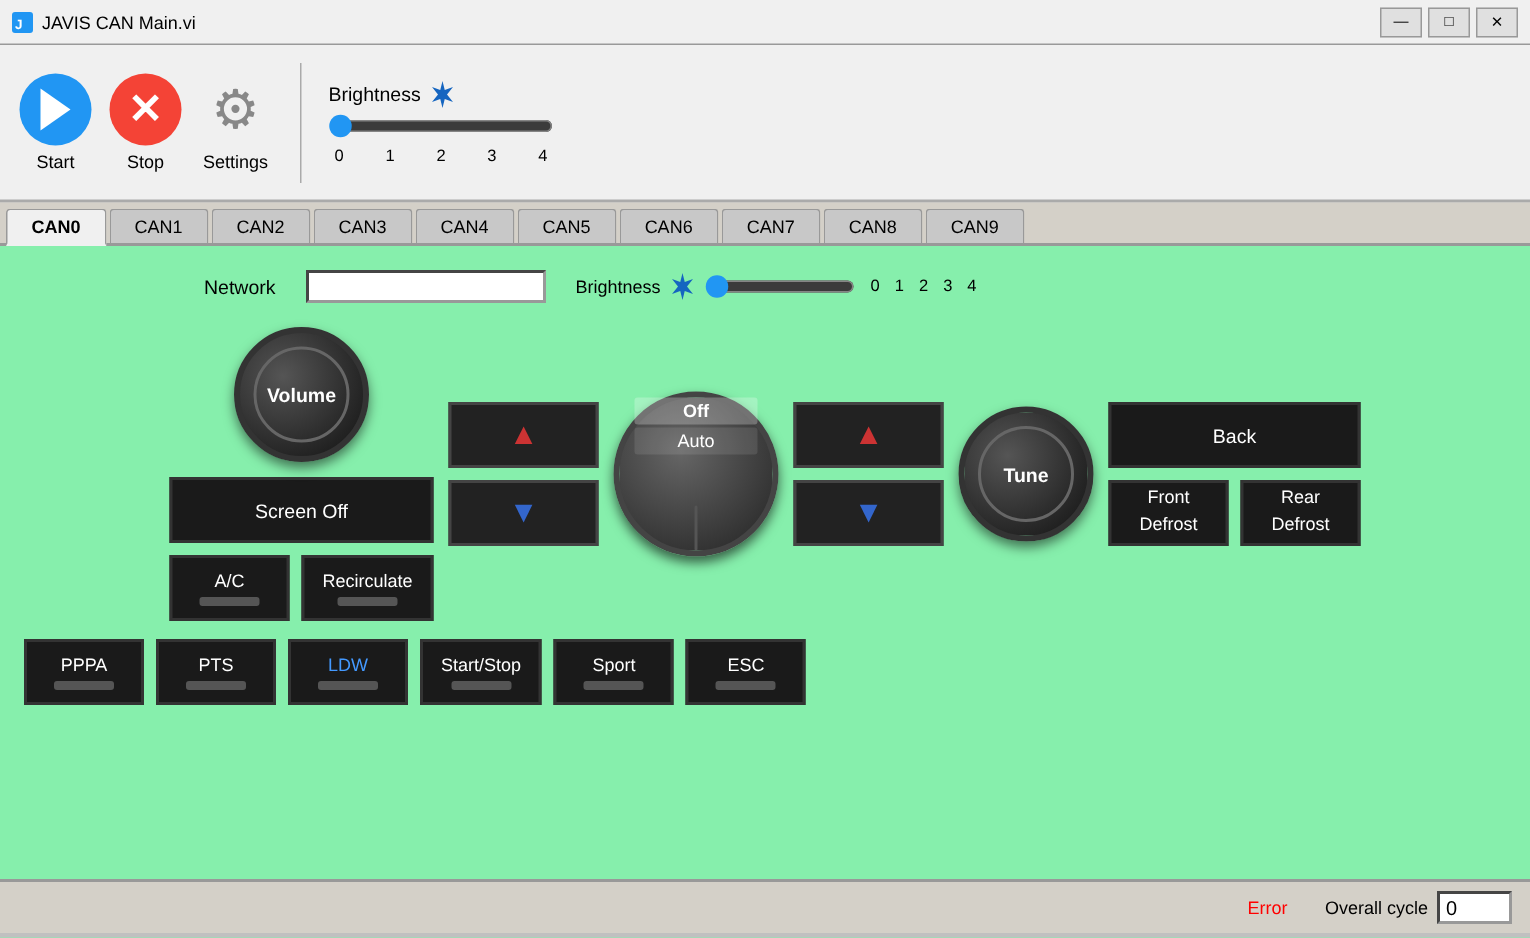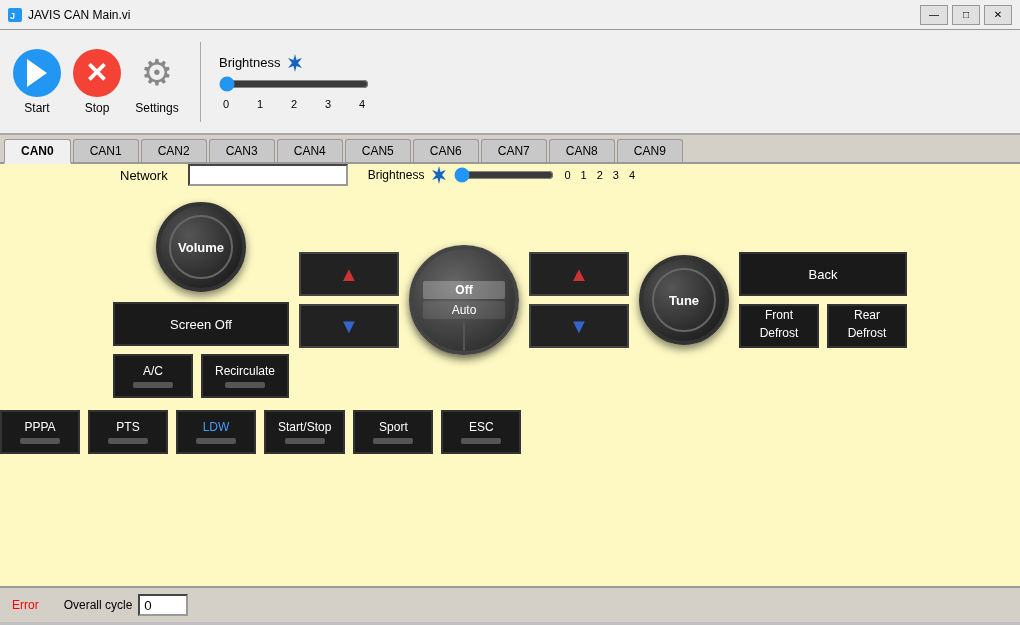--- a/index.html
+++ b/index.html
@@ -123,22 +123,23 @@
     }
     .tab.active {
       background: #f0f0f0;
       font-weight: bold;
       border-bottom: 2px solid #f0f0f0;
       margin-bottom: -2px;
     }
 
     
     .main-content {
-      background: #fef9c3;
+      background: #86efac;
       flex: 1;
+      padding: 16px;
       position: relative;
       height: calc(625px - 30px - 105px - 32px - 36px);
     }
 
     
     .top-row {
       display: flex;
       align-items: center;
       gap: 20px;
       margin-bottom: 16px;
@@ -241,21 +242,20 @@
     
     .hvac-circle {
       width: 110px;
       height: 110px;
       border-radius: 50%;
       background: radial-gradient(circle at 40% 35%, #666, #222);
       border: 4px solid #444;
       display: flex;
       flex-direction: column;
       align-items: center;
-      justify-content: center;
       color: white;
       font-size: 13px;
       gap: 2px;
       box-shadow: 0 4px 8px rgba(0,0,0,0.6);
       position: relative;
       cursor: pointer;
     }
     .hvac-option {
       font-size: 12px;
       padding: 2px 8px;
@@ -277,21 +277,21 @@
     }
 
     
     .status-bar {
       height: 36px;
       background: #d4d0c8;
       display: flex;
       align-items: center;
       padding: 0 12px;
       border-top: 2px solid #999;
-      justify-content: flex-start;
+      justify-content: flex-end;
     }
     .error-label { font-size: 12px; color: red; }
     .overall-cycle {
       display: flex;
       align-items: center;
       gap: 6px;
       font-size: 12px;
       margin-left: 25px;
     }
     .cycle-input {

